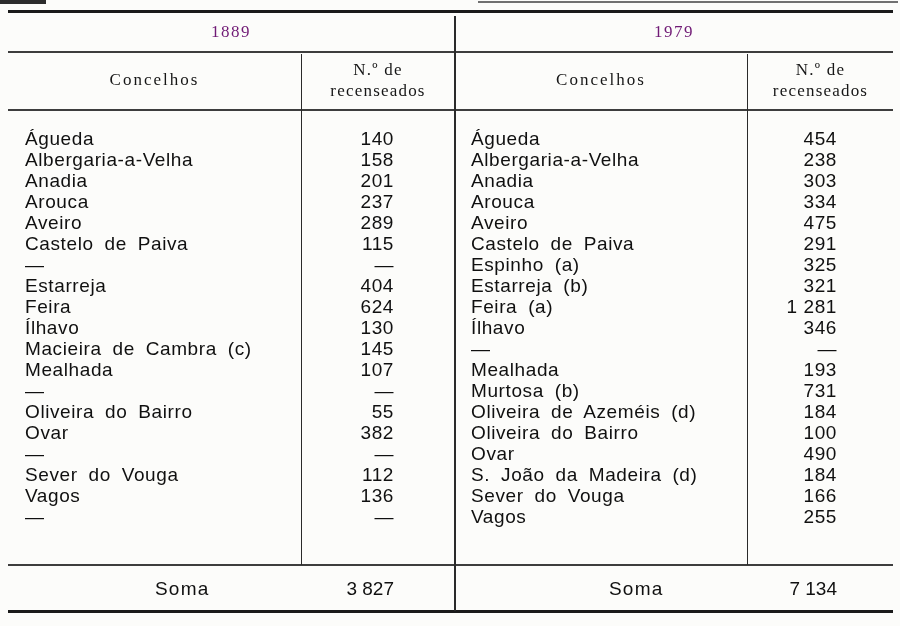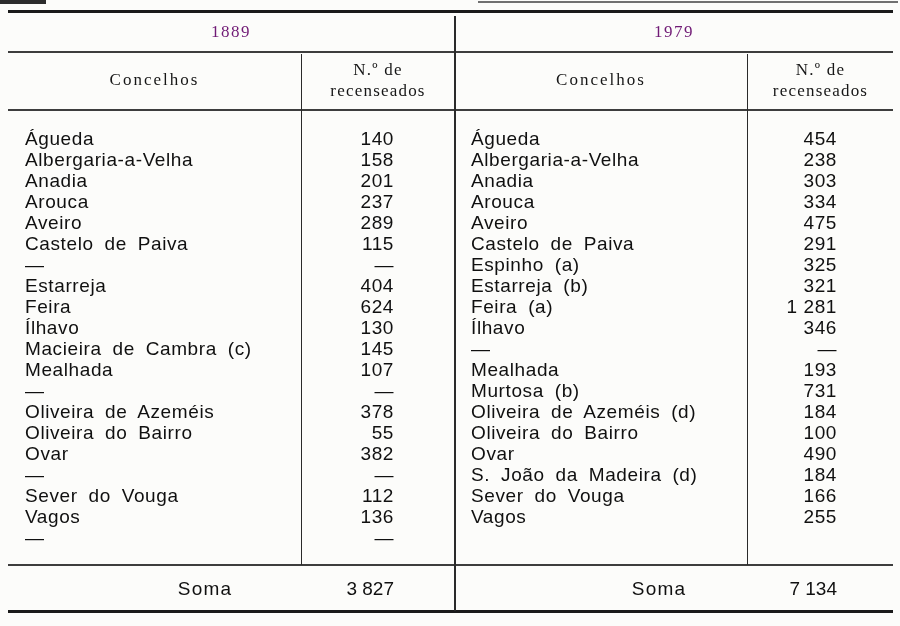--- a/index.html
+++ b/index.html
@@ -58,21 +58,21 @@
     height: 21px;
     font-size: 19px; letter-spacing: 0.6px;
   }
   .cell-name  { flex: 1; white-space: nowrap; word-spacing: 5px; }
   .cell-value { min-width: 78px; text-align: right; white-space: nowrap; }
   
   .soma-label, .soma-value {
     position: absolute; top: 578px; height: 22px; line-height: 22px;
     font-size: 19px;
   }
-  .soma-label { letter-spacing: 1.2px; text-align: center; width: 100px; }
+  .soma-label { letter-spacing: 1.2px; text-align: left; width: 100px; }
   .soma-value { text-align: right; width: 120px; }
   .soma-label-left  { left: 155px; }
   .soma-value-left  { left: 274px; }
   .soma-label-right { left: 609px; }
   .soma-value-right { left: 717px; }
 </style>
 </head>
 <body>
 
 <div class="page">
@@ -151,24 +151,20 @@
       </div>
       <div class="row">
         <span class="cell-name">Mealhada</span>
         <span class="cell-value">107</span>
       </div>
       <div class="row">
         <span class="cell-name">—</span>
         <span class="cell-value">—</span>
       </div>
       <div class="row">
-        <span class="cell-name">Oliveira de Azeméis</span>
-        <span class="cell-value">378</span>
-      </div>
-      <div class="row">
         <span class="cell-name">Oliveira do Bairro</span>
         <span class="cell-value">55</span>
       </div>
       <div class="row">
         <span class="cell-name">Ovar</span>
         <span class="cell-value">382</span>
       </div>
       <div class="row">
         <span class="cell-name">—</span>
         <span class="cell-value">—</span>

